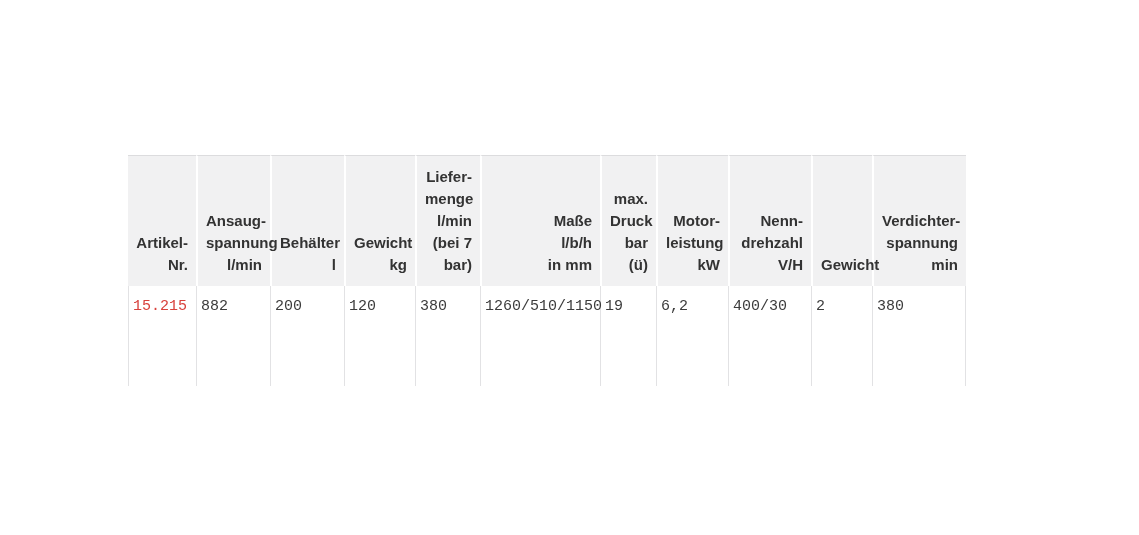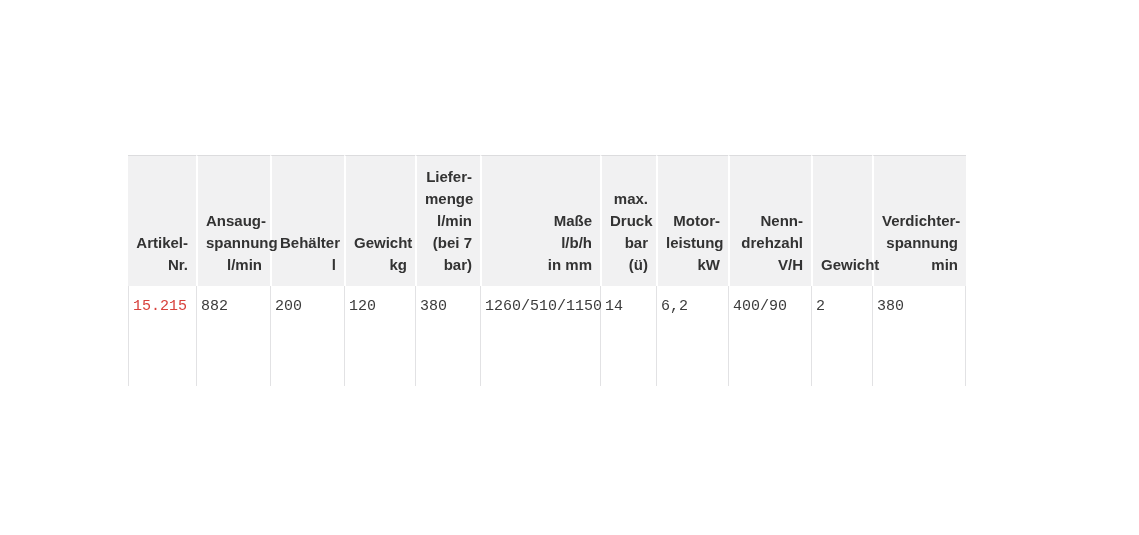--- a/index.html
+++ b/index.html
@@ -127,21 +127,21 @@
     <tbody>
       <tr>
         <td>
           <a class="article-link">15.215</a>
         </td>
         <td>882</td>
         <td>200</td>
         <td>120</td>
         <td>380</td>
         <td>1260/510/1150</td>
-        <td>14</td>
+        <td>19</td>
         <td>6,2</td>
-        <td>400/90</td>
+        <td>400/30</td>
         <td>2</td>
         <td>380</td>
       </tr>
     </tbody>
   </table>
 </div>
 
 </body></html>

